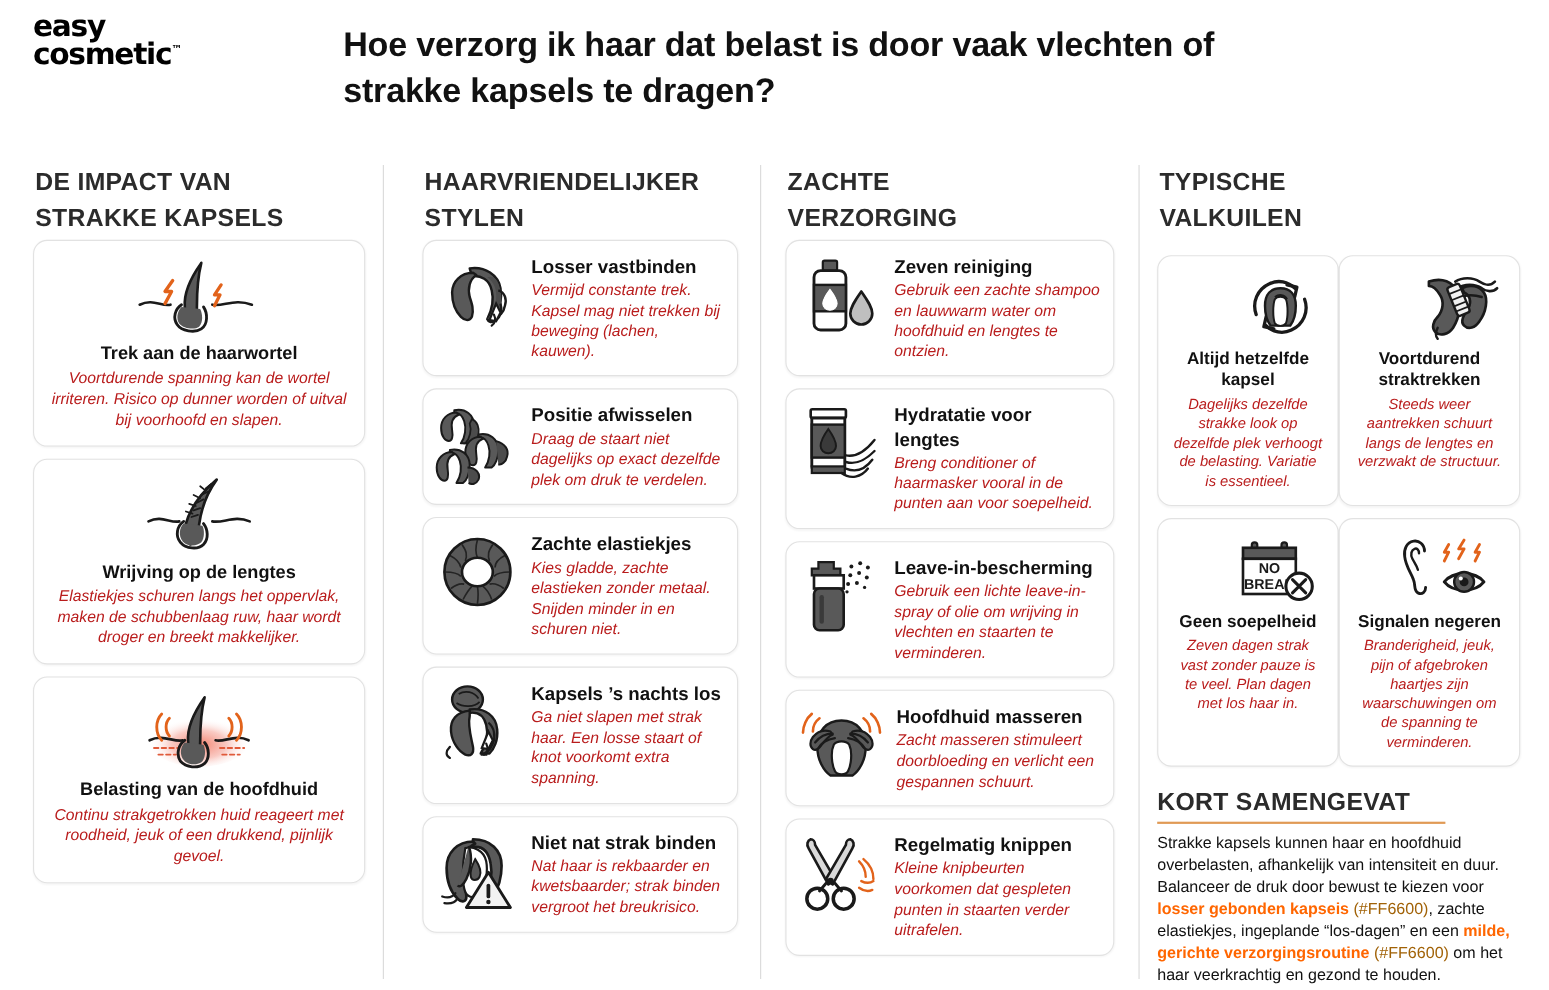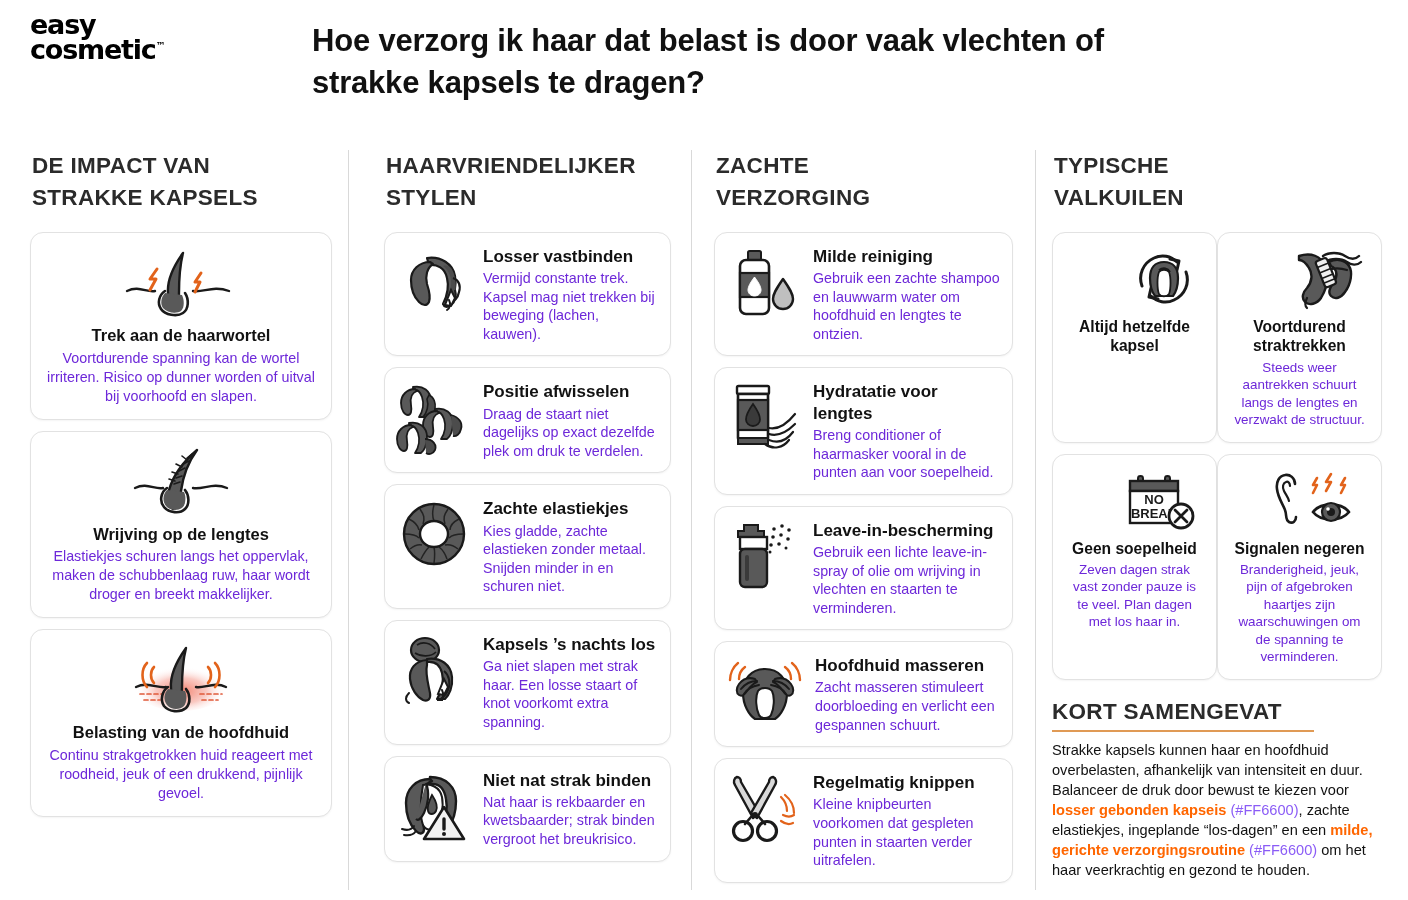--- a/index.html
+++ b/index.html
@@ -49,21 +49,21 @@
   .col4 { left:1052px; width:330px; }
 
   .col-title {
     font-family: "Liberation Sans", sans-serif;
     font-weight:700;
     font-size:22.5px;
     line-height:1.42;
     letter-spacing:0.3px;
     color:#2b2b2b;
     text-transform:uppercase;
-    margin: 18px 0 18px 2px;
+    margin: 18px 0 4px 2px;
     white-space: pre-line;
   }
   .col4 .col-title { margin-bottom: 18px; }
 
   .card {
     border:1px solid #e2e2e2;
     border-radius:13px;
     background:#fff;
     box-shadow: 0 1px 2px rgba(0,0,0,0.045);
     margin-bottom:11px;
@@ -72,21 +72,21 @@
 
   
   .card-center { text-align:center; padding:12px 14px 13px; }
   .card-center .icon-wrap { height:76px; display:flex; align-items:center; justify-content:center; margin-bottom:4px; }
   .c-title {
     font-family:"Liberation Sans", sans-serif;
     font-weight:700; font-size:16.5px; color:#111; line-height:1.25; margin-bottom:3px;
   }
   .c-body {
     font-family:"Liberation Sans", sans-serif;
-    font-size:14.3px; color:#6d28d9; line-height:1.33;
+    font-size:14.3px; color:#b91c1c; line-height:1.33;font-style:italic;
   }
 
   
   .card-row { display:flex; align-items:flex-start; gap:10px; padding:11px 12px 12px 10px; }
   .card-row .icon-wrap { flex:0 0 78px; height:78px; display:flex; align-items:center; justify-content:center; }
   .card-row .txt { flex:1 1 auto; padding-top:2px; }
   .card-row .c-title { font-size:17px; margin-bottom:2px; }
   .card-row .c-body { font-size:14.3px; line-height:1.30; }
 
   
@@ -99,21 +99,21 @@
   
   .summary { margin-top:8px; }
   .summary-title {
     font-family:"Liberation Sans", sans-serif;
     font-weight:700; font-size:22.5px; letter-spacing:0.3px;
     color:#2b2b2b; text-transform:uppercase; margin-bottom:5px;
   }
   .summary-rule { width:262px; height:2px; background:#e09a55; margin-bottom:8px; }
   .summary-body { font-size:14.6px; line-height:1.375; color:#111; }
   .hl { color:#FF6600; font-weight:700; }
-  .hlcode { color:#8b5cf6; font-weight:400; }
+  .hlcode { color:#a16207; font-weight:400; }
 
   svg { display:block; }
 </style>
 </head>
 <body>
 
 <div class="page">
 
   <div class="header">
     <div class="logo">
@@ -335,21 +335,21 @@
           <svg width="76" height="72" viewBox="0 0 76 72">
             <rect x="22" y="4" width="13" height="9" rx="1.6" fill="#595959" stroke="#1a1a1a" stroke-width="2"></rect>
             <rect x="14" y="13" width="29" height="54" rx="6" fill="#fff" stroke="#1a1a1a" stroke-width="2.6"></rect>
             <rect x="14" y="26" width="29" height="24" fill="#595959"></rect>
             <rect x="14" y="26" width="29" height="24" fill="none" stroke="#1a1a1a" stroke-width="2.2"></rect>
             <path d="M28.5 30 C33 36 35 40 35 43 C35 46.6 32 49 28.5 49 C25 49 22 46.6 22 43 C22 40 24 36 28.5 30 Z" fill="#fff" stroke="#fff" stroke-width="1"></path>
             <path d="M57 32 C64 42 67 47 67 52 C67 57.5 62.5 62 57 62 C51.5 62 47 57.5 47 52 C47 47 50 42 57 32 Z" fill="#bfbfbf" stroke="#1a1a1a" stroke-width="2.4" stroke-linejoin="round"></path>
           </svg>
         </div>
         <div class="txt">
-          <div class="c-title">Milde reiniging</div>
+          <div class="c-title">Zeven reiniging</div>
           <div class="c-body">Gebruik een zachte shampoo en lauwwarm water om hoofdhuid en lengtes te ontzien.</div>
         </div>
       </div>
 
       <div class="card card-row">
         <div class="icon-wrap">
           <svg width="78" height="72" viewBox="0 0 78 72">
             <rect x="12" y="4" width="32" height="8" rx="1.5" fill="#fff" stroke="#1a1a1a" stroke-width="2.4"></rect>
             <path d="M13 12 h30 v44 a4 4 0 0 1 -4 4 h-22 a4 4 0 0 1 -4 -4 Z" fill="#fff" stroke="#1a1a1a" stroke-width="2.6"></path>
             <rect x="13" y="18" width="30" height="30" fill="#595959"></rect>
@@ -462,20 +462,21 @@
               <path d="M16 38 C12 27 17 15 28 10 C36 6 45 8 51 14" fill="none" stroke="#1a1a1a" stroke-width="3" stroke-linecap="round"></path>
               <path d="M44 11 L53 13 L51 22" fill="none" stroke="#1a1a1a" stroke-width="3" stroke-linecap="round" stroke-linejoin="round"></path>
               <path d="M60 24 C64 35 59 47 48 52 C40 56 31 54 25 48" fill="none" stroke="#1a1a1a" stroke-width="3" stroke-linecap="round"></path>
               <path d="M32 51 L23 49 L25 40" fill="none" stroke="#1a1a1a" stroke-width="3" stroke-linecap="round" stroke-linejoin="round"></path>
               <path d="M38 14 C47 14 52 20 52 30 C52 38 50 44 47 48 L29 48 C26 44 24 38 24 30 C24 20 29 14 38 14 Z" fill="#595959" stroke="#1a1a1a" stroke-width="2.2"></path>
               <path d="M33 24 C35 21 41 21 43 24 C45 29 45 41 43 46 C41 49 35 49 33 46 C31 41 31 29 33 24 Z" fill="#fff" stroke="#1a1a1a" stroke-width="1.8"></path>
               <path d="M33 22 C37 19 42 20 44 24" fill="none" stroke="#1a1a1a" stroke-width="1.8"></path>
             </svg>
           </div>
           <div class="c-title">Altijd hetzelfde kapsel</div>
+          <div class="c-body">Dagelijks dezelfde strakke look op dezelfde plek verhoogt de belasting. Variatie is essentieel.</div>
         </div>
 
         <div class="card card-center">
           <div class="icon-wrap">
             <svg width="78" height="62" viewBox="0 0 78 62">
               <path d="M10 8 C22 4 32 8 36 18 C40 28 38 40 32 50 C28 56 20 58 16 54 C12 50 14 44 18 40 C23 34 24 26 20 20 C17 15 13 12 10 12 Z" fill="#595959" stroke="#1a1a1a" stroke-width="2.4" stroke-linejoin="round"></path>
               <path d="M18 50 C16 54 16 58 18 60" fill="none" stroke="#1a1a1a" stroke-width="2.2" stroke-linecap="round"></path>
               <path d="M40 14 C48 10 56 12 60 18 C64 24 62 36 56 44 C52 50 46 52 42 48 C38 44 42 38 46 32 C49 26 47 20 42 18 Z" fill="#595959" stroke="#1a1a1a" stroke-width="2.4" stroke-linejoin="round"></path>
               <path d="M34 8 C40 4 50 4 56 8 C62 12 66 12 70 8" fill="none" stroke="#1a1a1a" stroke-width="2.4" stroke-linecap="round"></path>
               <path d="M36 14 C42 10 52 10 58 14 C62 17 68 18 72 14" fill="none" stroke="#1a1a1a" stroke-width="2.4" stroke-linecap="round"></path>

